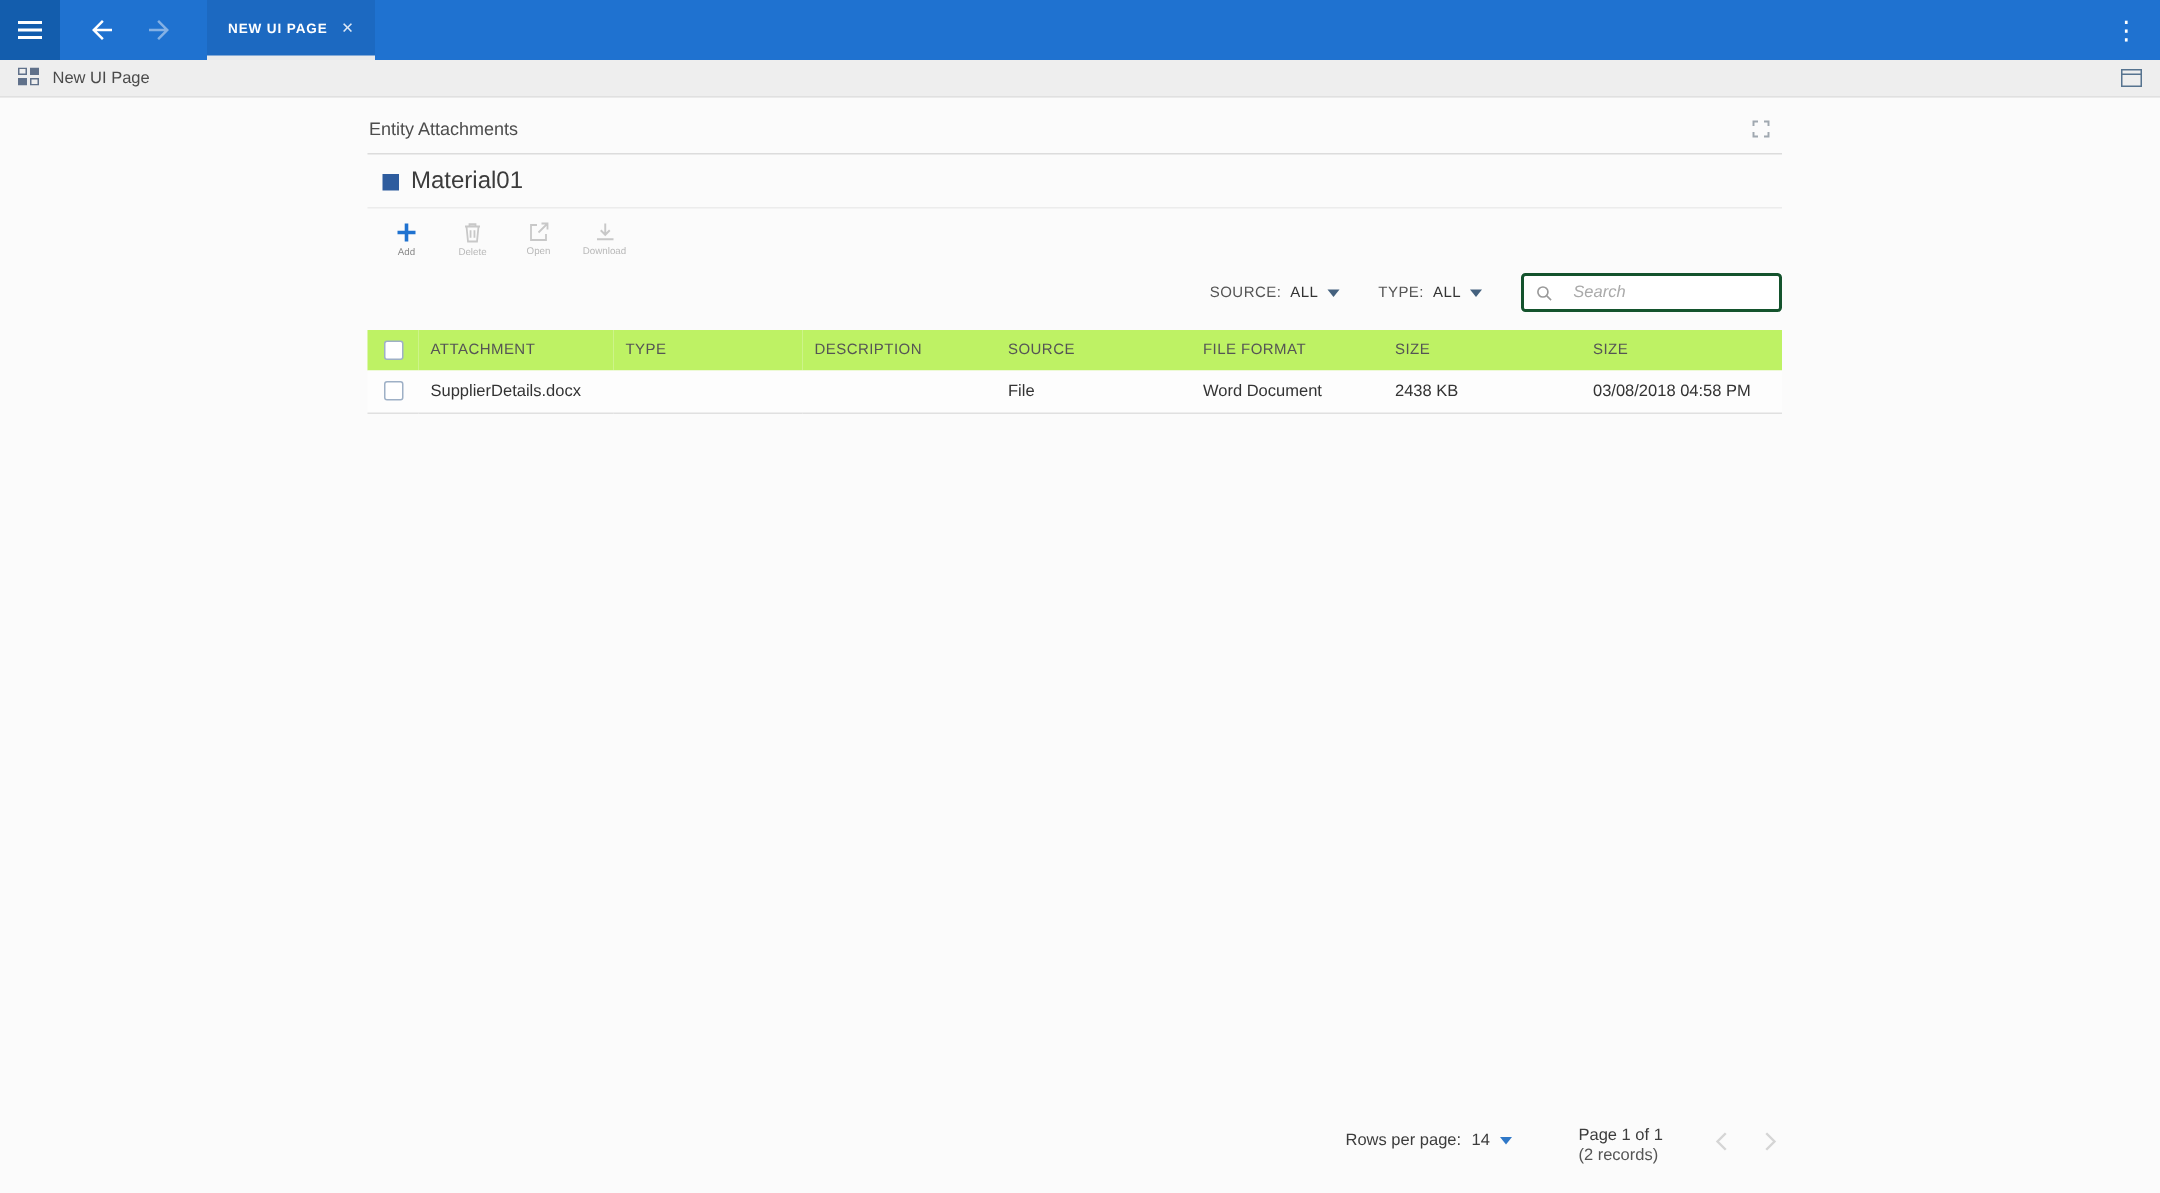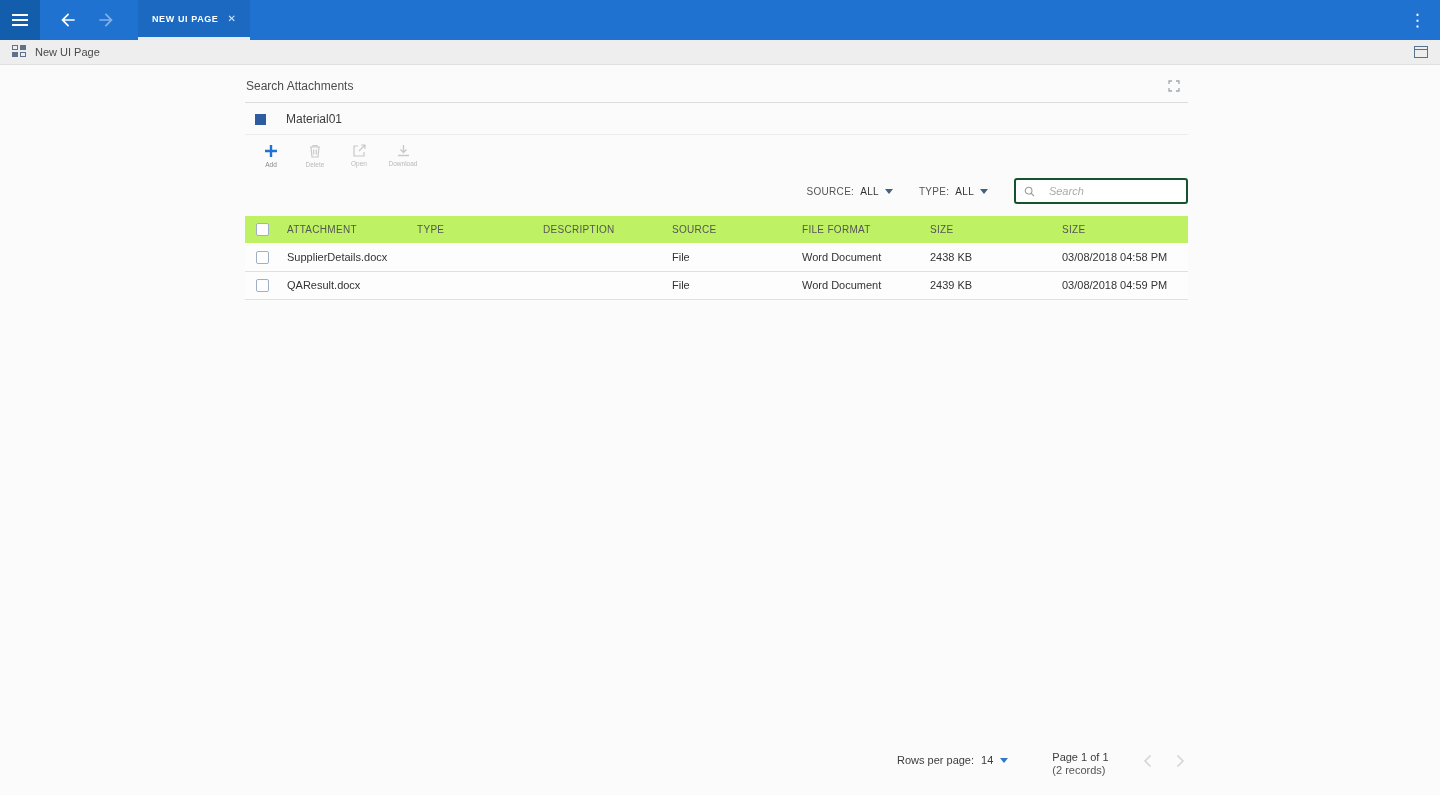--- a/index.html
+++ b/index.html
@@ -28,22 +28,22 @@
 
   
   .main { position:relative; height:730px; }
   .panel { position:absolute; left:245px; top:12px; width:943px; }
 
   .panel-header { display:flex; justify-content:space-between; align-items:center;
     padding:2px 2px 9px 1px; border-bottom:1px solid #dcdcdc; }
   .panel-title { font-size:12px; font-weight:normal; color:#4d4d4d; }
   .expand-btn { cursor:pointer; display:flex; align-items:center; padding-right:6px; }
 
-  .entity-row { display:flex; align-items:center; gap:20px; padding:9px 0 8px 10px;
-    border-bottom:1px solid #ececec; font-size:12px; color:#3c3c3c; }
+  .entity-row { display:flex; align-items:center; gap:8px; padding:9px 0 8px 10px;
+    border-bottom:1px solid #ececec; font-size:16px; color:#3c3c3c; }
   .entity-icon { width:11px; height:11px; background:#2e5c9e; display:inline-block; }
 
   .toolbar { display:flex; gap:12px; padding:8px 0 2px 10px; }
   .tool { width:32px; display:flex; flex-direction:column; align-items:center;
     gap:2px; cursor:pointer; }
   .tool .tool-label { font-size:6.5px; color:#b9b9b9; }
   .tool.enabled .tool-label { color:#8a8a8a; }
 
   .filter-row { display:flex; justify-content:flex-end; align-items:center;
     gap:26px; margin:8px 0 12px; }
@@ -121,21 +121,21 @@
       <rect x="0.5" y="0.5" width="13" height="11" fill="none" stroke="#56738f"></rect>
       <line x1="0.5" y1="3.5" x2="13.5" y2="3.5" stroke="#56738f"></line>
     </svg>
   </span>
 </div>
 
 <div class="main">
   <section class="panel">
 
     <div class="panel-header">
-      <h1 class="panel-title">Search Attachments</h1>
+      <h1 class="panel-title">Entity Attachments</h1>
       <span class="expand-btn">
         <svg width="12" height="12" viewBox="0 0 12 12" fill="none" stroke="#a0a8b0" stroke-width="1.3">
           <path d="M1 4V1h3M8 1h3v3M11 8v3H8M4 11H1V8"></path>
         </svg>
       </span>
     </div>
 
     <div class="entity-row">
       <span class="entity-icon"></span>
       <span>Material01</span>
@@ -215,30 +215,20 @@
         <tr>
           <td class="cb-cell"><span class="checkbox"></span></td>
           <td>SupplierDetails.docx</td>
           <td></td>
           <td></td>
           <td>File</td>
           <td>Word Document</td>
           <td>2438 KB</td>
           <td>03/08/2018 04:58 PM</td>
         </tr>
-        <tr>
-          <td class="cb-cell"><span class="checkbox"></span></td>
-          <td>QAResult.docx</td>
-          <td></td>
-          <td></td>
-          <td>File</td>
-          <td>Word Document</td>
-          <td>2439 KB</td>
-          <td>03/08/2018 04:59 PM</td>
-        </tr>
       </tbody>
     </table>
   </section>
 
   <div class="pagination">
     <div class="rpp">
       <span>Rows per page:</span>
       <span>14</span>
       <span class="caret blue"></span>
     </div>

